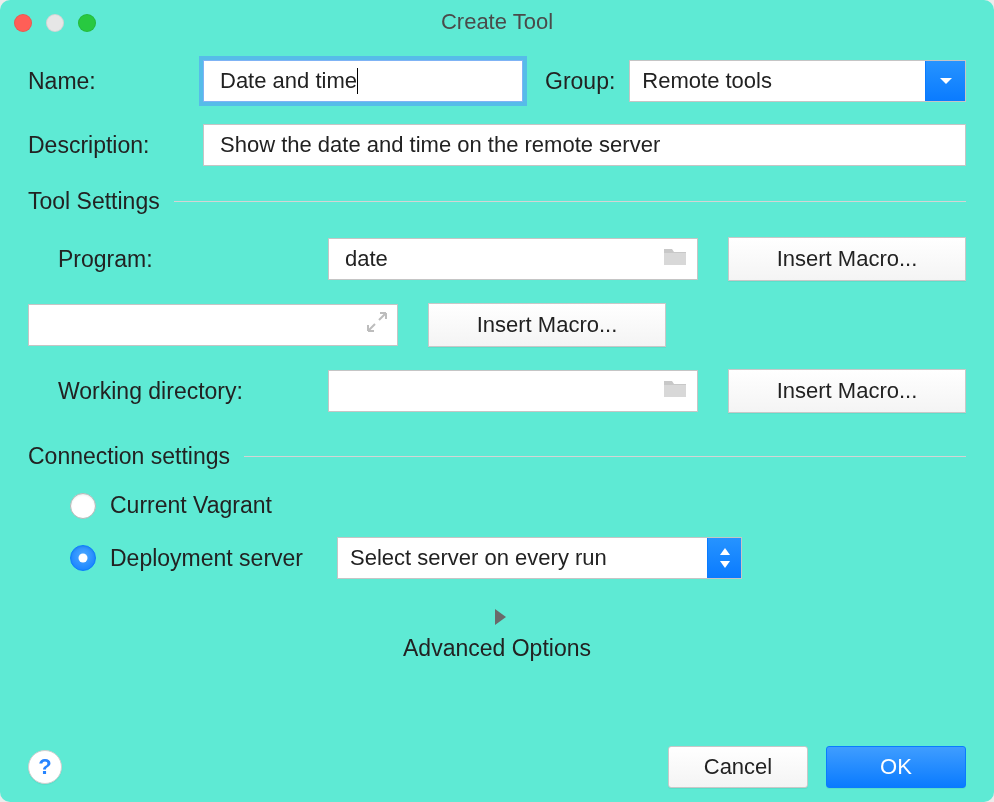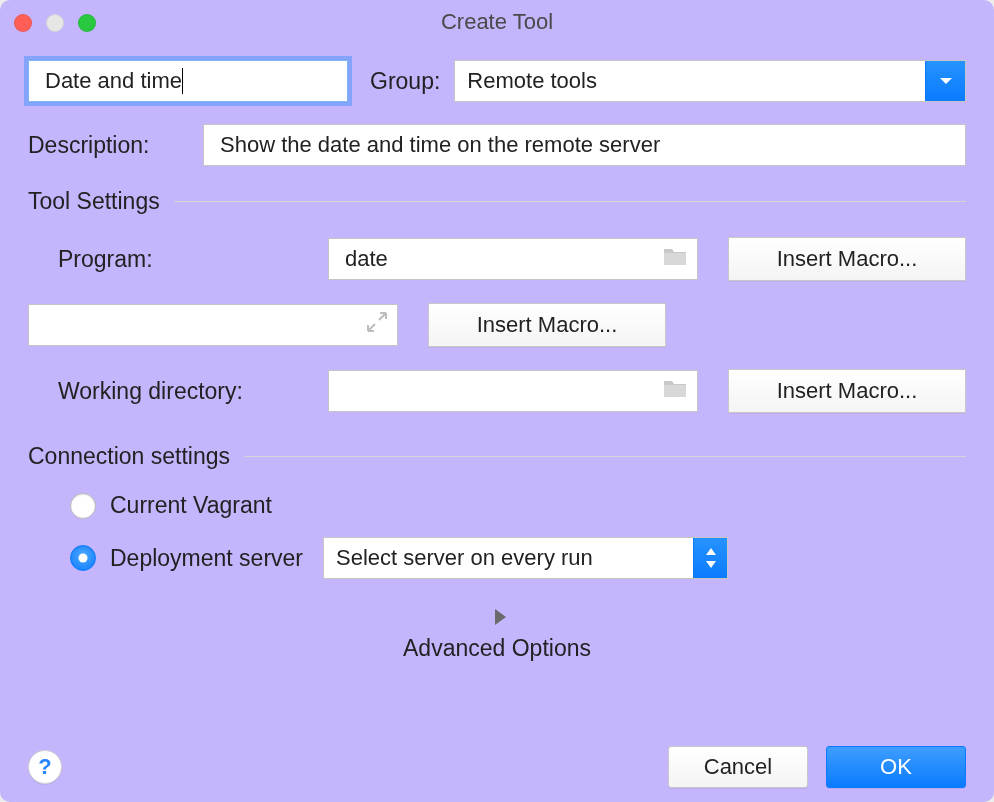--- a/index.html
+++ b/index.html
@@ -7,21 +7,21 @@
     margin: 0; padding: 0;
     width: 994px; height: 802px;
     font-family: -apple-system, "Helvetica Neue", Arial, sans-serif;
     font-size: 22px;
     color: #222;
     background: #ececec;
     overflow: hidden;
   }
   .window {
     width: 994px; height: 802px;
-    background: #c4b5fd;
+    background: #5eead4;
     border-radius: 10px;
     position: relative;
   }
   .titlebar {
     height: 44px;
     position: relative;
     text-align: center;
   }
   .traffic-lights {
     position: absolute;
@@ -140,21 +140,21 @@
     background: radial-gradient(circle at 50% 40%, #4ea9ff, #0b7bff);
     border-color: #0b7bff;
   }
   .radio.checked::after {
     content: ""; position: absolute; left: 50%; top: 50%;
     width: 9px; height: 9px; background: #fff; border-radius: 50%;
     transform: translate(-50%,-50%);
   }
   .radio-label { font-size: 23px; }
 
-  .deploy-select { margin-left: 20px; flex: 0 0 405px; height: 42px; }
+  .deploy-select { margin-left: 34px; flex: 0 0 405px; height: 42px; }
   .deploy-select .select-arrow {
     width: 34px;
   }
   .deploy-select .select-arrow svg.double {
     width: 14px; height: 22px; fill: #fff;
   }
 
   
   .adv-row {
     display: flex; align-items: center; gap: 10px; margin: 18px 0 12px 0; flex-direction: column;
@@ -208,20 +208,21 @@
       <div class="tl red"></div>
       <div class="tl min"></div>
       <div class="tl green"></div>
     </div>
     <span class="title">Create Tool</span>
   </div>
 
   <div class="content">
 
     <div class="row">
+      <div class="label">Name:</div>
       <div class="textinput focus name-input">
         <span>Date and time</span>
           <span class="caret"></span>
       </div>
       <div class="group-label">Group:</div>
       <div class="select" style="flex:1; margin-left:14px;">
         <div class="select-text">Remote tools</div>
         <div class="select-arrow">
           <svg viewBox="0 0 16 16">
               <path d="M2 5 l6 6 6-6z"></path>

